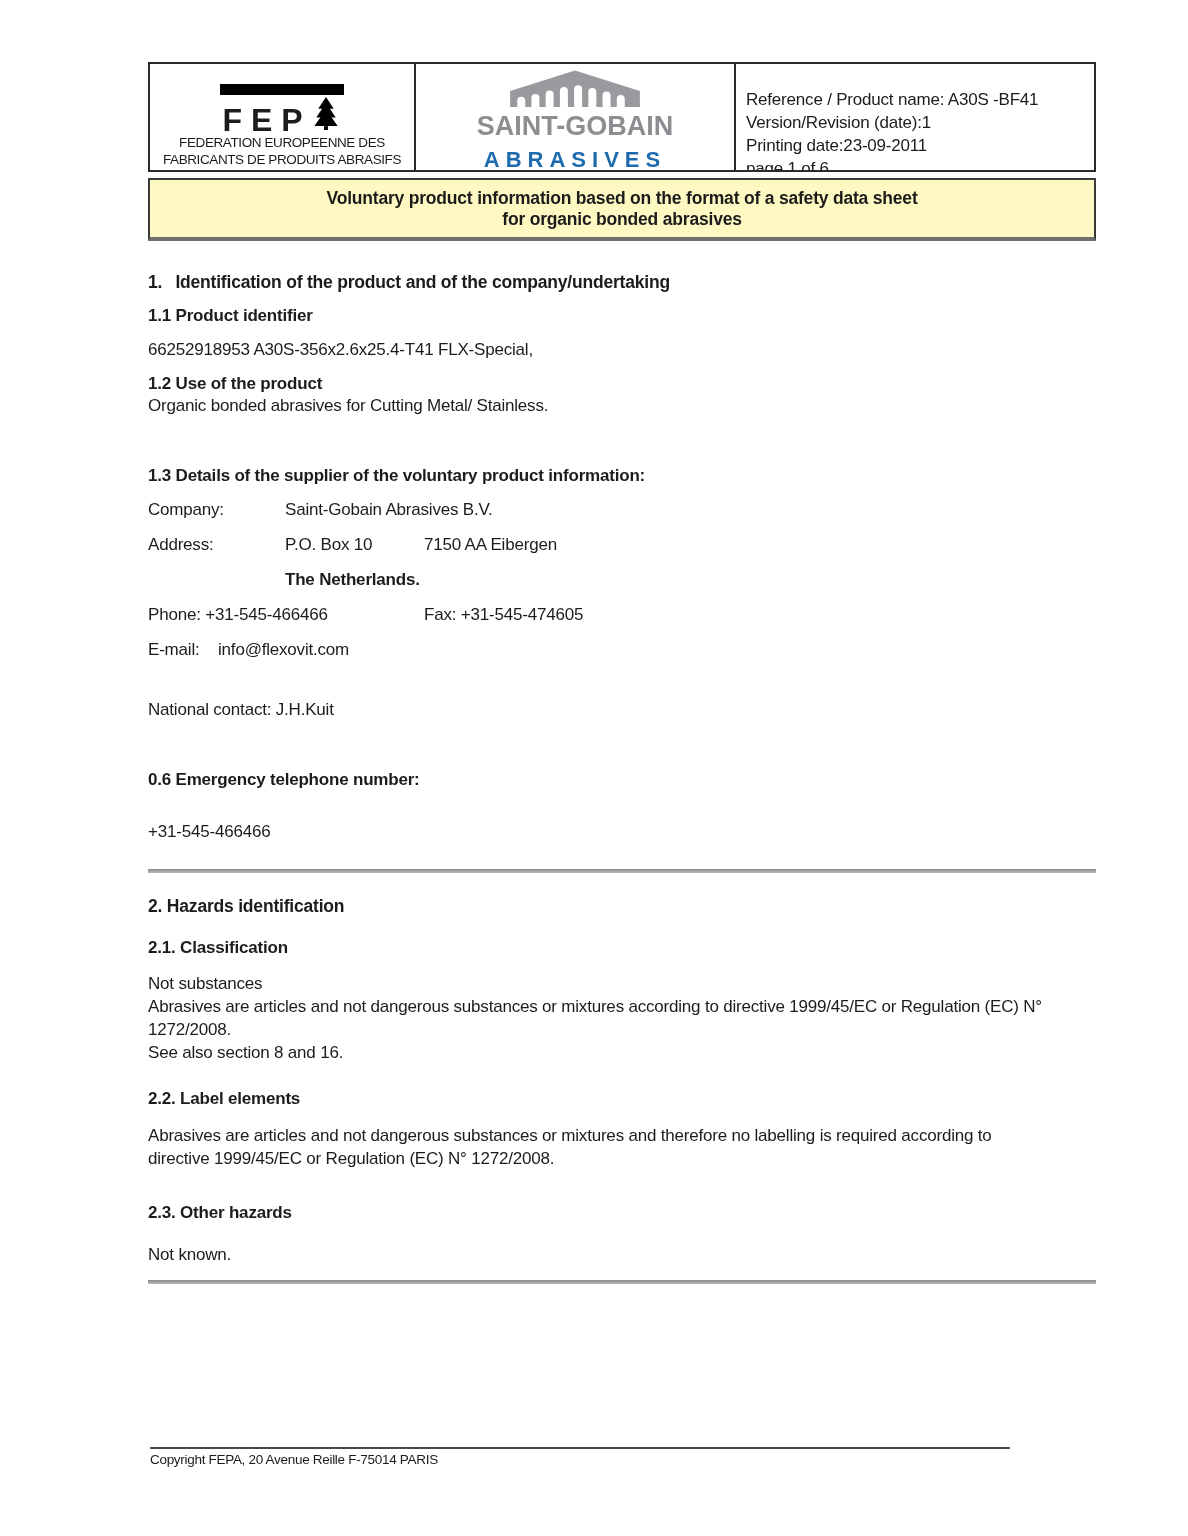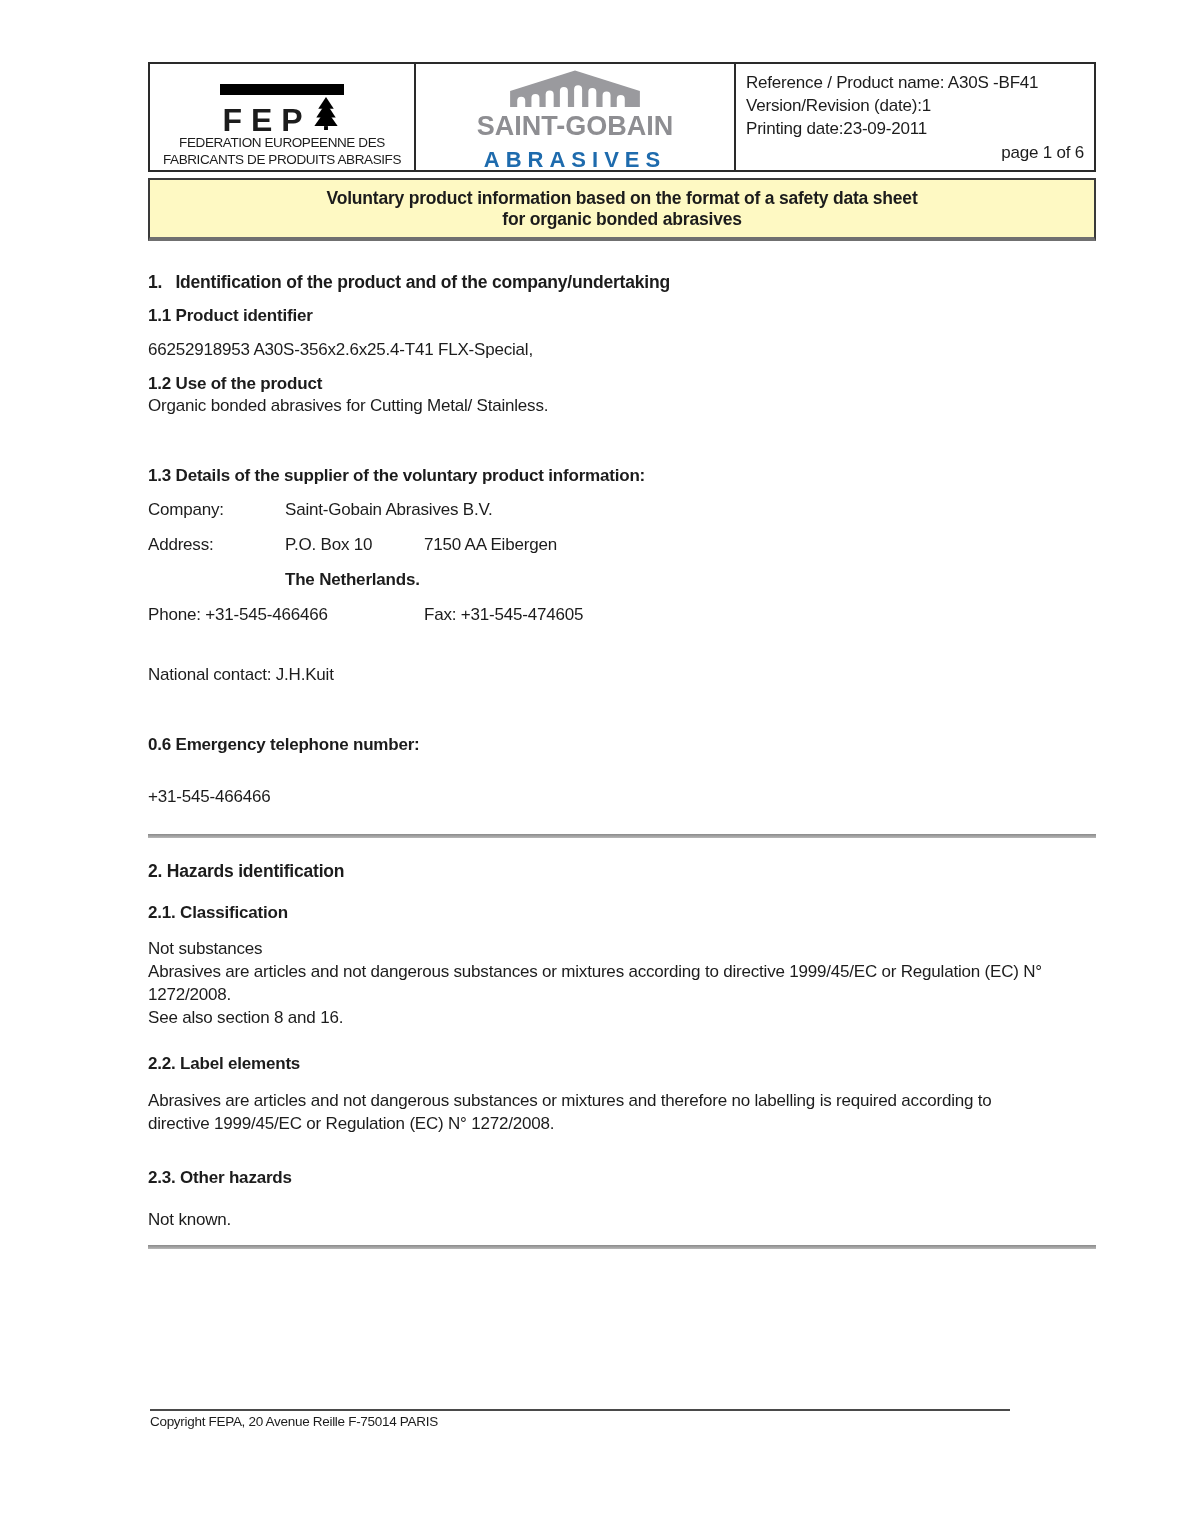--- a/index.html
+++ b/index.html
@@ -12,22 +12,22 @@
   .hcell{box-sizing:border-box;overflow:hidden;}
   .hcell + .hcell{border-left:2px solid #2a2a2a;}
   .fepa-cell{display:flex;flex-direction:column;align-items:center;justify-content:space-between;padding:20px 4px 5px;}
   .fepa-logo{display:flex;align-items:flex-end;border-top:11px solid #000;padding:2px 6px 0 2px;}
   .fepa-letters{font-size:32px;font-weight:bold;letter-spacing:9px;line-height:0.85;font-family:"Liberation Sans",sans-serif;}
   .fepa-org{font-size:13.5px;line-height:17px;text-align:center;letter-spacing:-0.4px;}
   .sg-cell{display:flex;flex-direction:column;align-items:center;justify-content:center;padding-top:4px;}
   .sg-name{color:#8e8e92;font-weight:bold;font-size:27px;letter-spacing:0px;line-height:1;margin-top:2px;}
   .sg-divider{width:92%;height:2px;background:#9a9a9e;margin:4px 0 5px;}
   .sg-abrasives{color:#1e6bad;font-weight:bold;font-size:22px;letter-spacing:6px;line-height:1;}
-  .meta-cell{display:flex;flex-direction:column;padding:7px 10px 6px;font-size:17px;line-height:23px;}
-  .meta-page{margin-top:auto;text-align:right;}
+  .meta-cell{display:flex;flex-direction:column;padding:24px 10px 6px;font-size:17px;line-height:23px;}
+  .meta-page{margin-top:auto;}
 
   
   .title-bar{margin-top:6px;background:#fef9c3;border:2px solid #3a3a3a;border-bottom:4px solid #707070;
              text-align:center;font-weight:bold;font-size:17.5px;line-height:21px;padding:8px 4px 7px;box-sizing:border-box;}
 
   
   .body-text{font-size:17px;line-height:22px;}
   .h-sec{font-weight:bold;font-size:17.5px;line-height:22px;letter-spacing:-0.2px;}
   .sec1-heading{margin-top:30px;}
   .h-sub{font-weight:bold;font-size:17px;line-height:22px;}
@@ -41,21 +41,21 @@
   .kv-indent{grid-column:2 / span 2;font-weight:bold;}
   .phone-row{display:grid;grid-template-columns:276px 1fr;margin-bottom:13px;font-size:17px;line-height:22px;}
   .email-row{margin-bottom:13px;font-size:17px;line-height:22px;}
   .email-row .val{margin-left:14px;}
 
   .para{font-size:17px;line-height:23px;max-width:905px;}
 
   .section-rule{height:4px;background:linear-gradient(#8a8a8a,#b8b8b8);width:100%;}
 
   
-  .footer{position:absolute;left:150px;top:1409px;width:860px;border-top:2px solid #4a4a4a;padding-top:3px;
+  .footer{position:absolute;left:150px;top:1447px;width:860px;border-top:2px solid #4a4a4a;padding-top:3px;
           font-size:13.5px;letter-spacing:-0.3px;}
 </style>
 </head>
 <body>
 
 <div class="page">
   <div class="content">
 
     <div class="header-grid">
       <div class="hcell fepa-cell">
@@ -128,20 +128,24 @@
       <span>7150 AA Eibergen</span>
     </div>
     <div class="kv-row">
       <span></span>
       <span class="kv-indent">The Netherlands.</span>
     </div>
     <div class="phone-row">
       <span><span>Phone:</span> <span>+31-545-466466</span></span>
       <span><span>Fax:</span> <span>+31-545-474605</span></span>
     </div>
+    <div class="email-row">
+      <span>E-mail:</span>
+      <span class="val">info@flexovit.com</span>
+    </div>
 
     <div class="body-text mt38">National contact: J.H.Kuit</div>
 
     <div class="h-sub mt48">0.6  Emergency telephone number:</div>
     <div class="body-text mt30">+31-545-466466</div>
 
     <div class="section-rule mt26"></div>
 
     <div class="h-sec mt22">2. Hazards identification</div>
 

